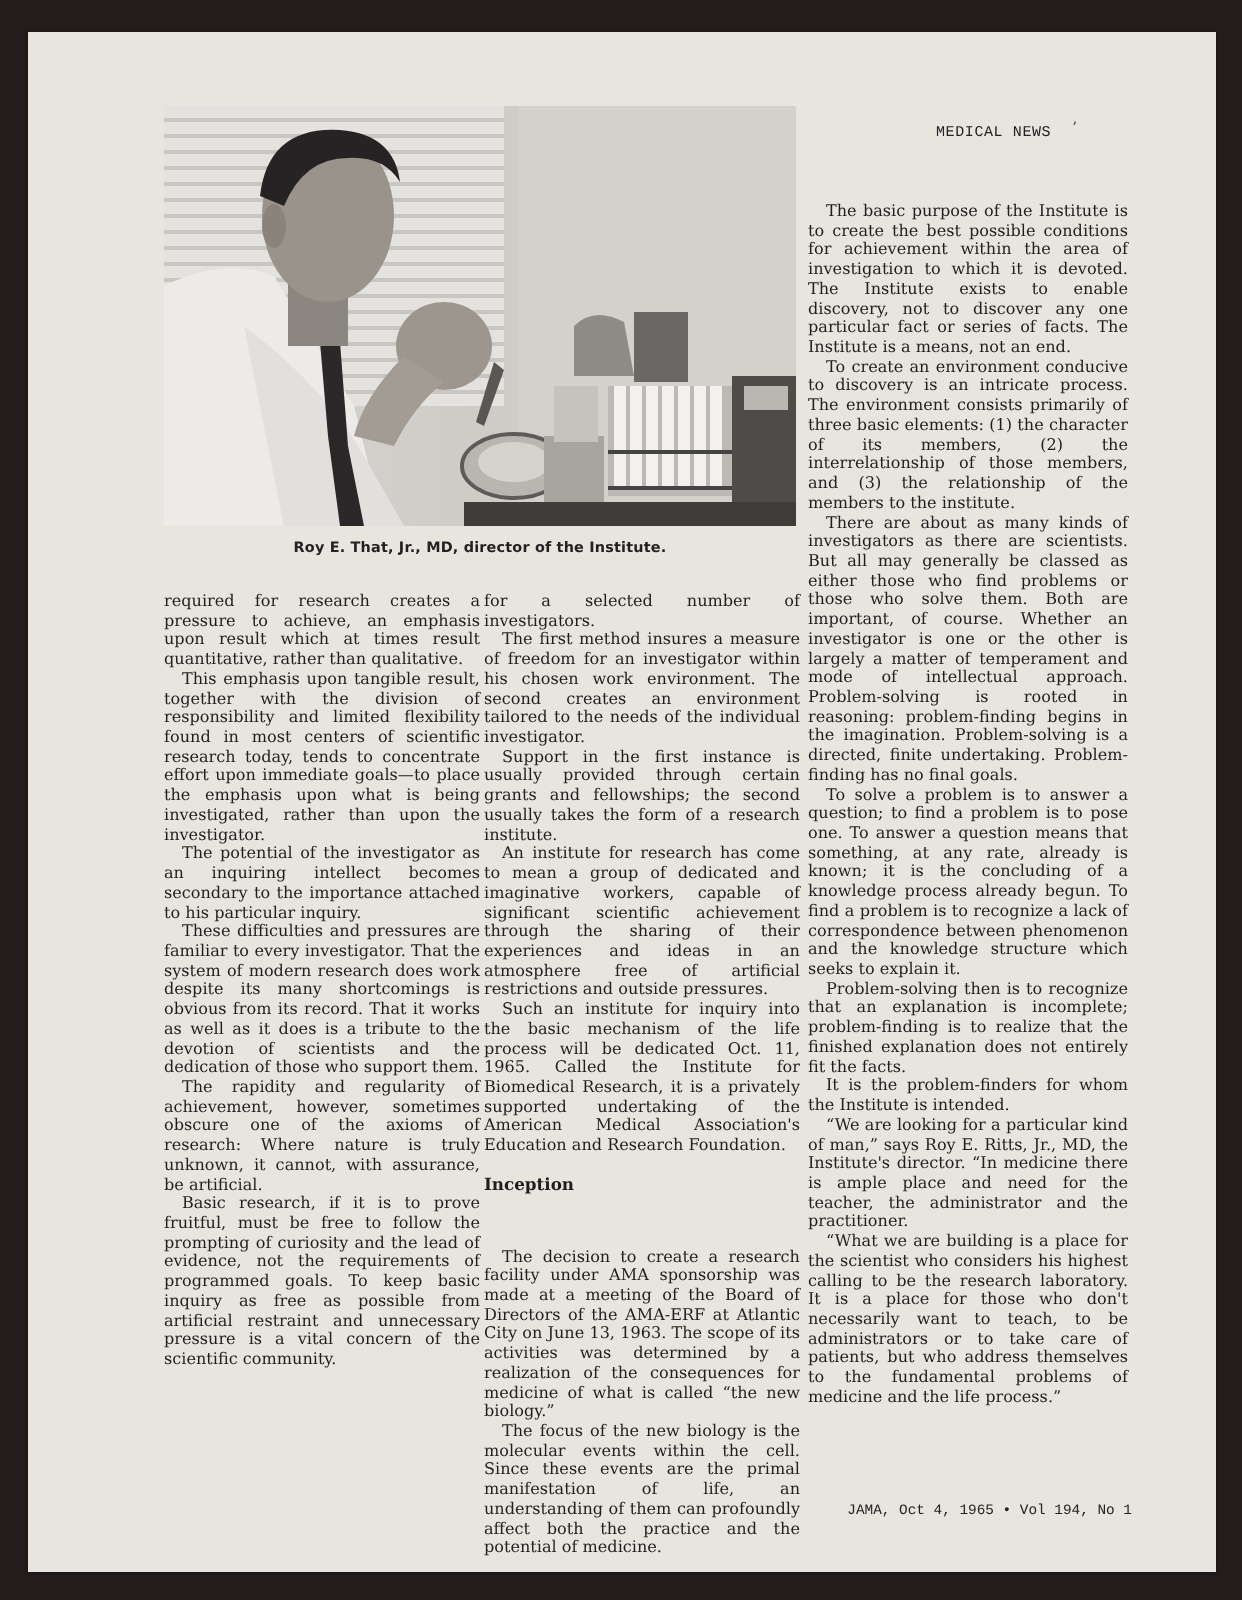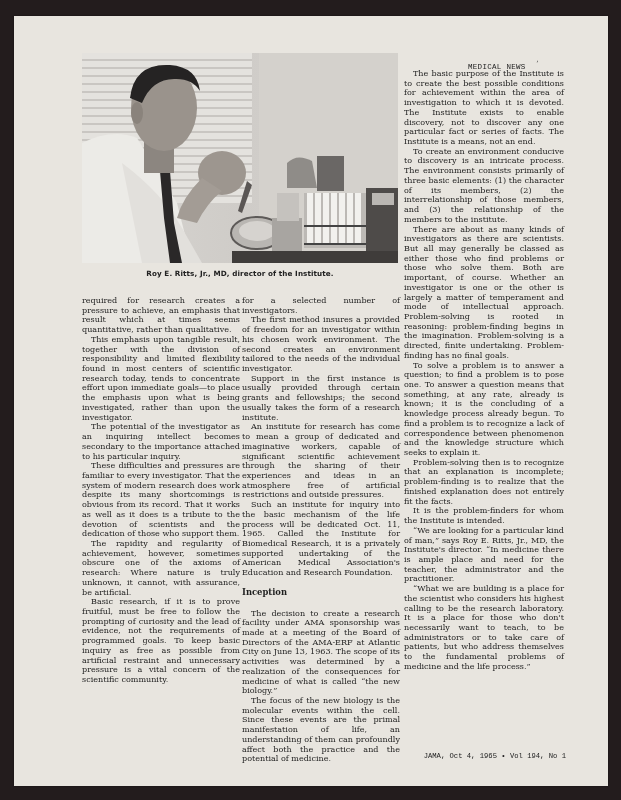--- a/index.html
+++ b/index.html
@@ -44,27 +44,27 @@
       position: absolute;
       font-size: 8.05px;
       line-height: 9.72px;
       color: #1e1e1e;
       text-align: justify;
       hyphens: none;
     }
     .col p { margin: 0; text-indent: 9px; }
     .col p.noindent { text-indent: 0; }
     .col h3 {
-      margin: 10px 0 11px 0;
+      margin: 10px 0 26px 0;
       font-size: 8.4px; font-weight: bold;
       text-indent: 0;
     }
     .c1 { left: 68px; top: 280px; width: 158px; }
     .c2 { left: 228px; top: 280px; width: 158px; }
-    .c3 { left: 390px; top: 53px; width: 160px; }
+    .c3 { left: 390px; top: 85px; width: 160px; }
     .footer {
       position: absolute; left: 362px; top: 736px; width: 190px;
       text-align: right;
       font-family: Liberation Mono, monospace;
       font-size: 7.2px; color: #222;
     }
     .mark {
       position: absolute; left: 522px; top: 44px;
       font-size: 7px; color: #333;
     }
@@ -121,37 +121,37 @@
       <rect x="222" y="172" width="62" height="2" fill="#444"></rect>
       <rect x="222" y="190" width="62" height="2" fill="#444"></rect>
 
       <rect x="284" y="135" width="32" height="75" fill="#4e4b49"></rect>
       <rect x="290" y="140" width="22" height="12" fill="#bab7b3"></rect>
 
       <rect x="150" y="198" width="166" height="12" fill="#3f3c3a"></rect>
     </svg>
   </div>
 
-  <div class="caption">Roy E. Ritts, Jr., MD, director of the Institute.</div>
+  <div class="caption">Roy E. That, Jr., MD, director of the Institute.</div>
 
   <div class="runhead">MEDICAL NEWS</div>
   <div class="mark">ʼ</div>
 
   <div class="col c1">
-    <p class="noindent">required for research creates a pressure to achieve, an emphasis that result which at times seems quantitative, rather than qualitative.</p>
+    <p class="noindent">required for research creates a pressure to achieve, an emphasis upon result which at times result quantitative, rather than qualitative.</p>
     <p>This emphasis upon tangible result, together with the division of responsibility and limited flexibility found in most centers of scientific research today, tends to concentrate effort upon immediate goals—to place the emphasis upon what is being investigated, rather than upon the investigator.</p>
     <p>The potential of the investigator as an inquiring intellect becomes secondary to the importance attached to his particular inquiry.</p>
     <p>These difficulties and pressures are familiar to every investigator. That the system of modern research does work despite its many shortcomings is obvious from its record. That it works as well as it does is a tribute to the devotion of scientists and the dedication of those who support them.</p>
     <p>The rapidity and regularity of achievement, however, sometimes obscure one of the axioms of research: Where nature is truly unknown, it cannot, with assurance, be artificial.</p>
     <p>Basic research, if it is to prove fruitful, must be free to follow the prompting of curiosity and the lead of evidence, not the requirements of programmed goals. To keep basic inquiry as free as possible from artificial restraint and unnecessary pressure is a vital concern of the scientific community.</p>
   </div>
 
   <div class="col c2">
     <p class="noindent">for a selected number of investigators.</p>
-    <p>The first method insures a provided of freedom for an investigator within his chosen work environment. The second creates an environment tailored to the needs of the individual investigator.</p>
+    <p>The first method insures a measure of freedom for an investigator within his chosen work environment. The second creates an environment tailored to the needs of the individual investigator.</p>
     <p>Support in the first instance is usually provided through certain grants and fellowships; the second usually takes the form of a research institute.</p>
     <p>An institute for research has come to mean a group of dedicated and imaginative workers, capable of significant scientific achievement through the sharing of their experiences and ideas in an atmosphere free of artificial restrictions and outside pressures.</p>
     <p>Such an institute for inquiry into the basic mechanism of the life process will be dedicated Oct. 11, 1965. Called the Institute for Biomedical Research, it is a privately supported undertaking of the American Medical Association's Education and Research Foundation.</p>
     <h3>Inception</h3>
     <p>The decision to create a research facility under AMA sponsorship was made at a meeting of the Board of Directors of the AMA-ERF at Atlantic City on June 13, 1963. The scope of its activities was determined by a realization of the consequences for medicine of what is called “the new biology.”</p>
     <p>The focus of the new biology is the molecular events within the cell. Since these events are the primal manifestation of life, an understanding of them can profoundly affect both the practice and the potential of medicine.</p>
   </div>
 
   <div class="col c3">
     <p>The basic purpose of the Institute is to create the best possible conditions for achievement within the area of investigation to which it is devoted. The Institute exists to enable discovery, not to discover any one particular fact or series of facts. The Institute is a means, not an end.</p>

